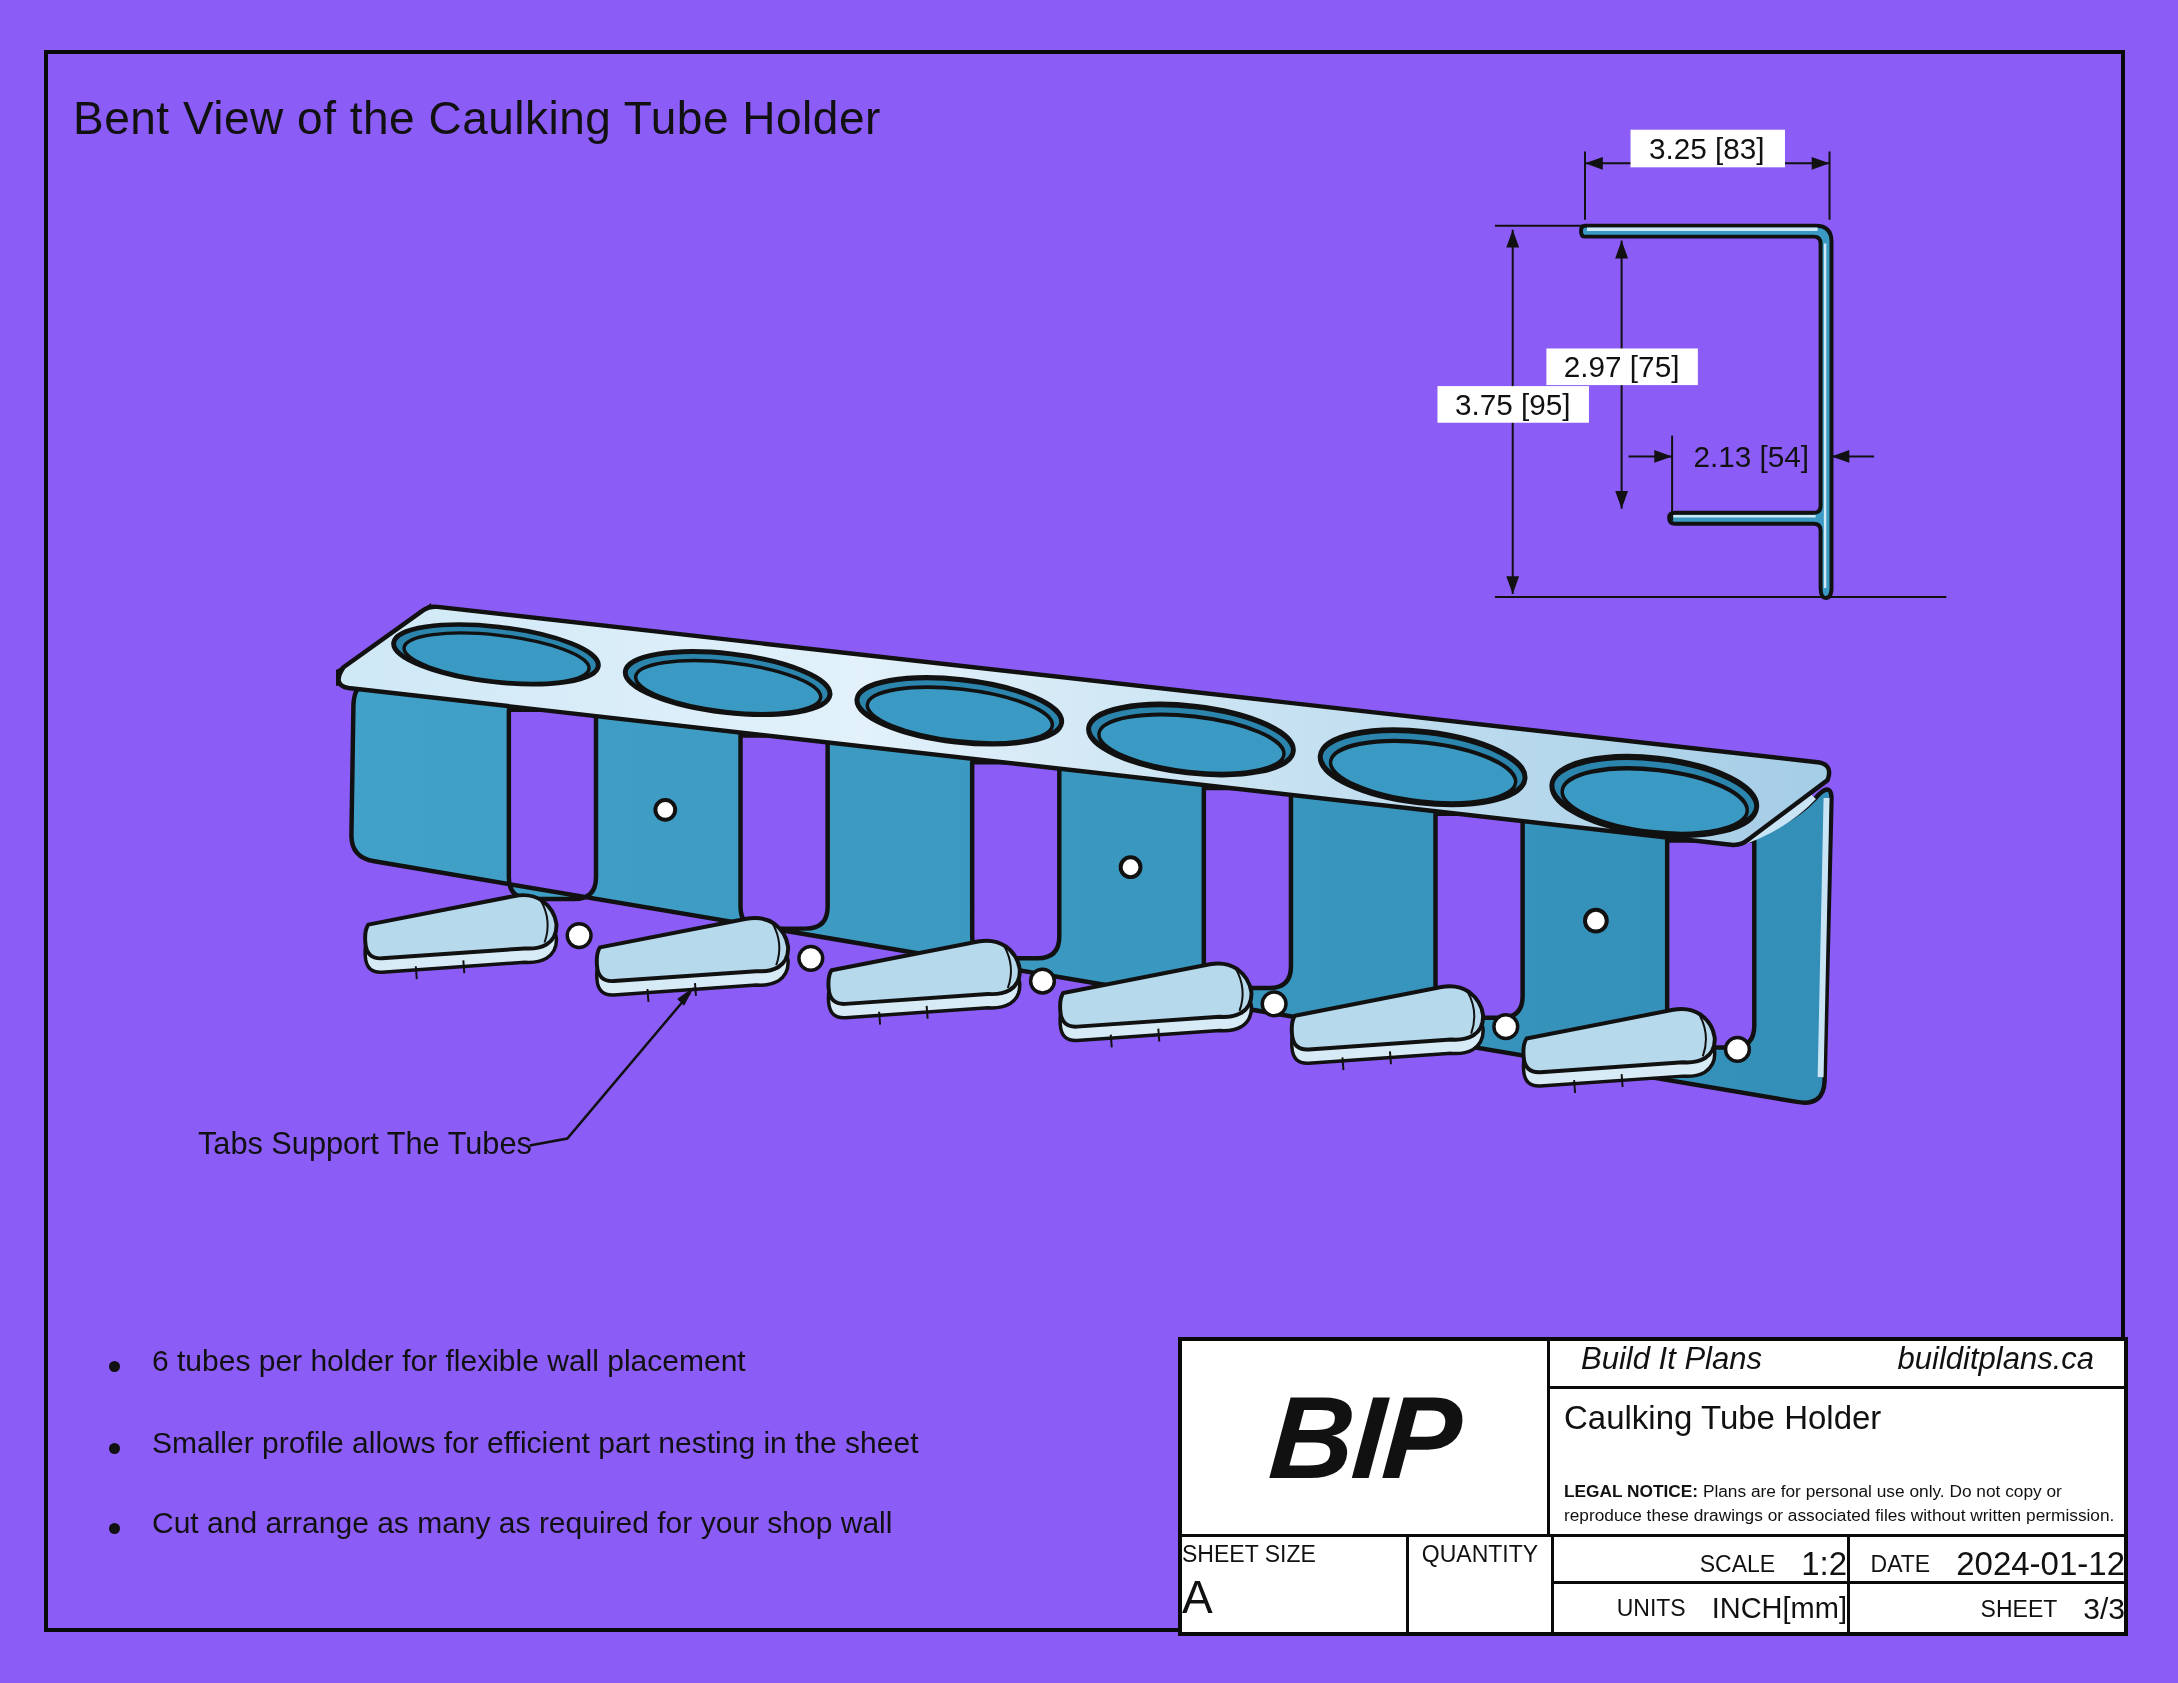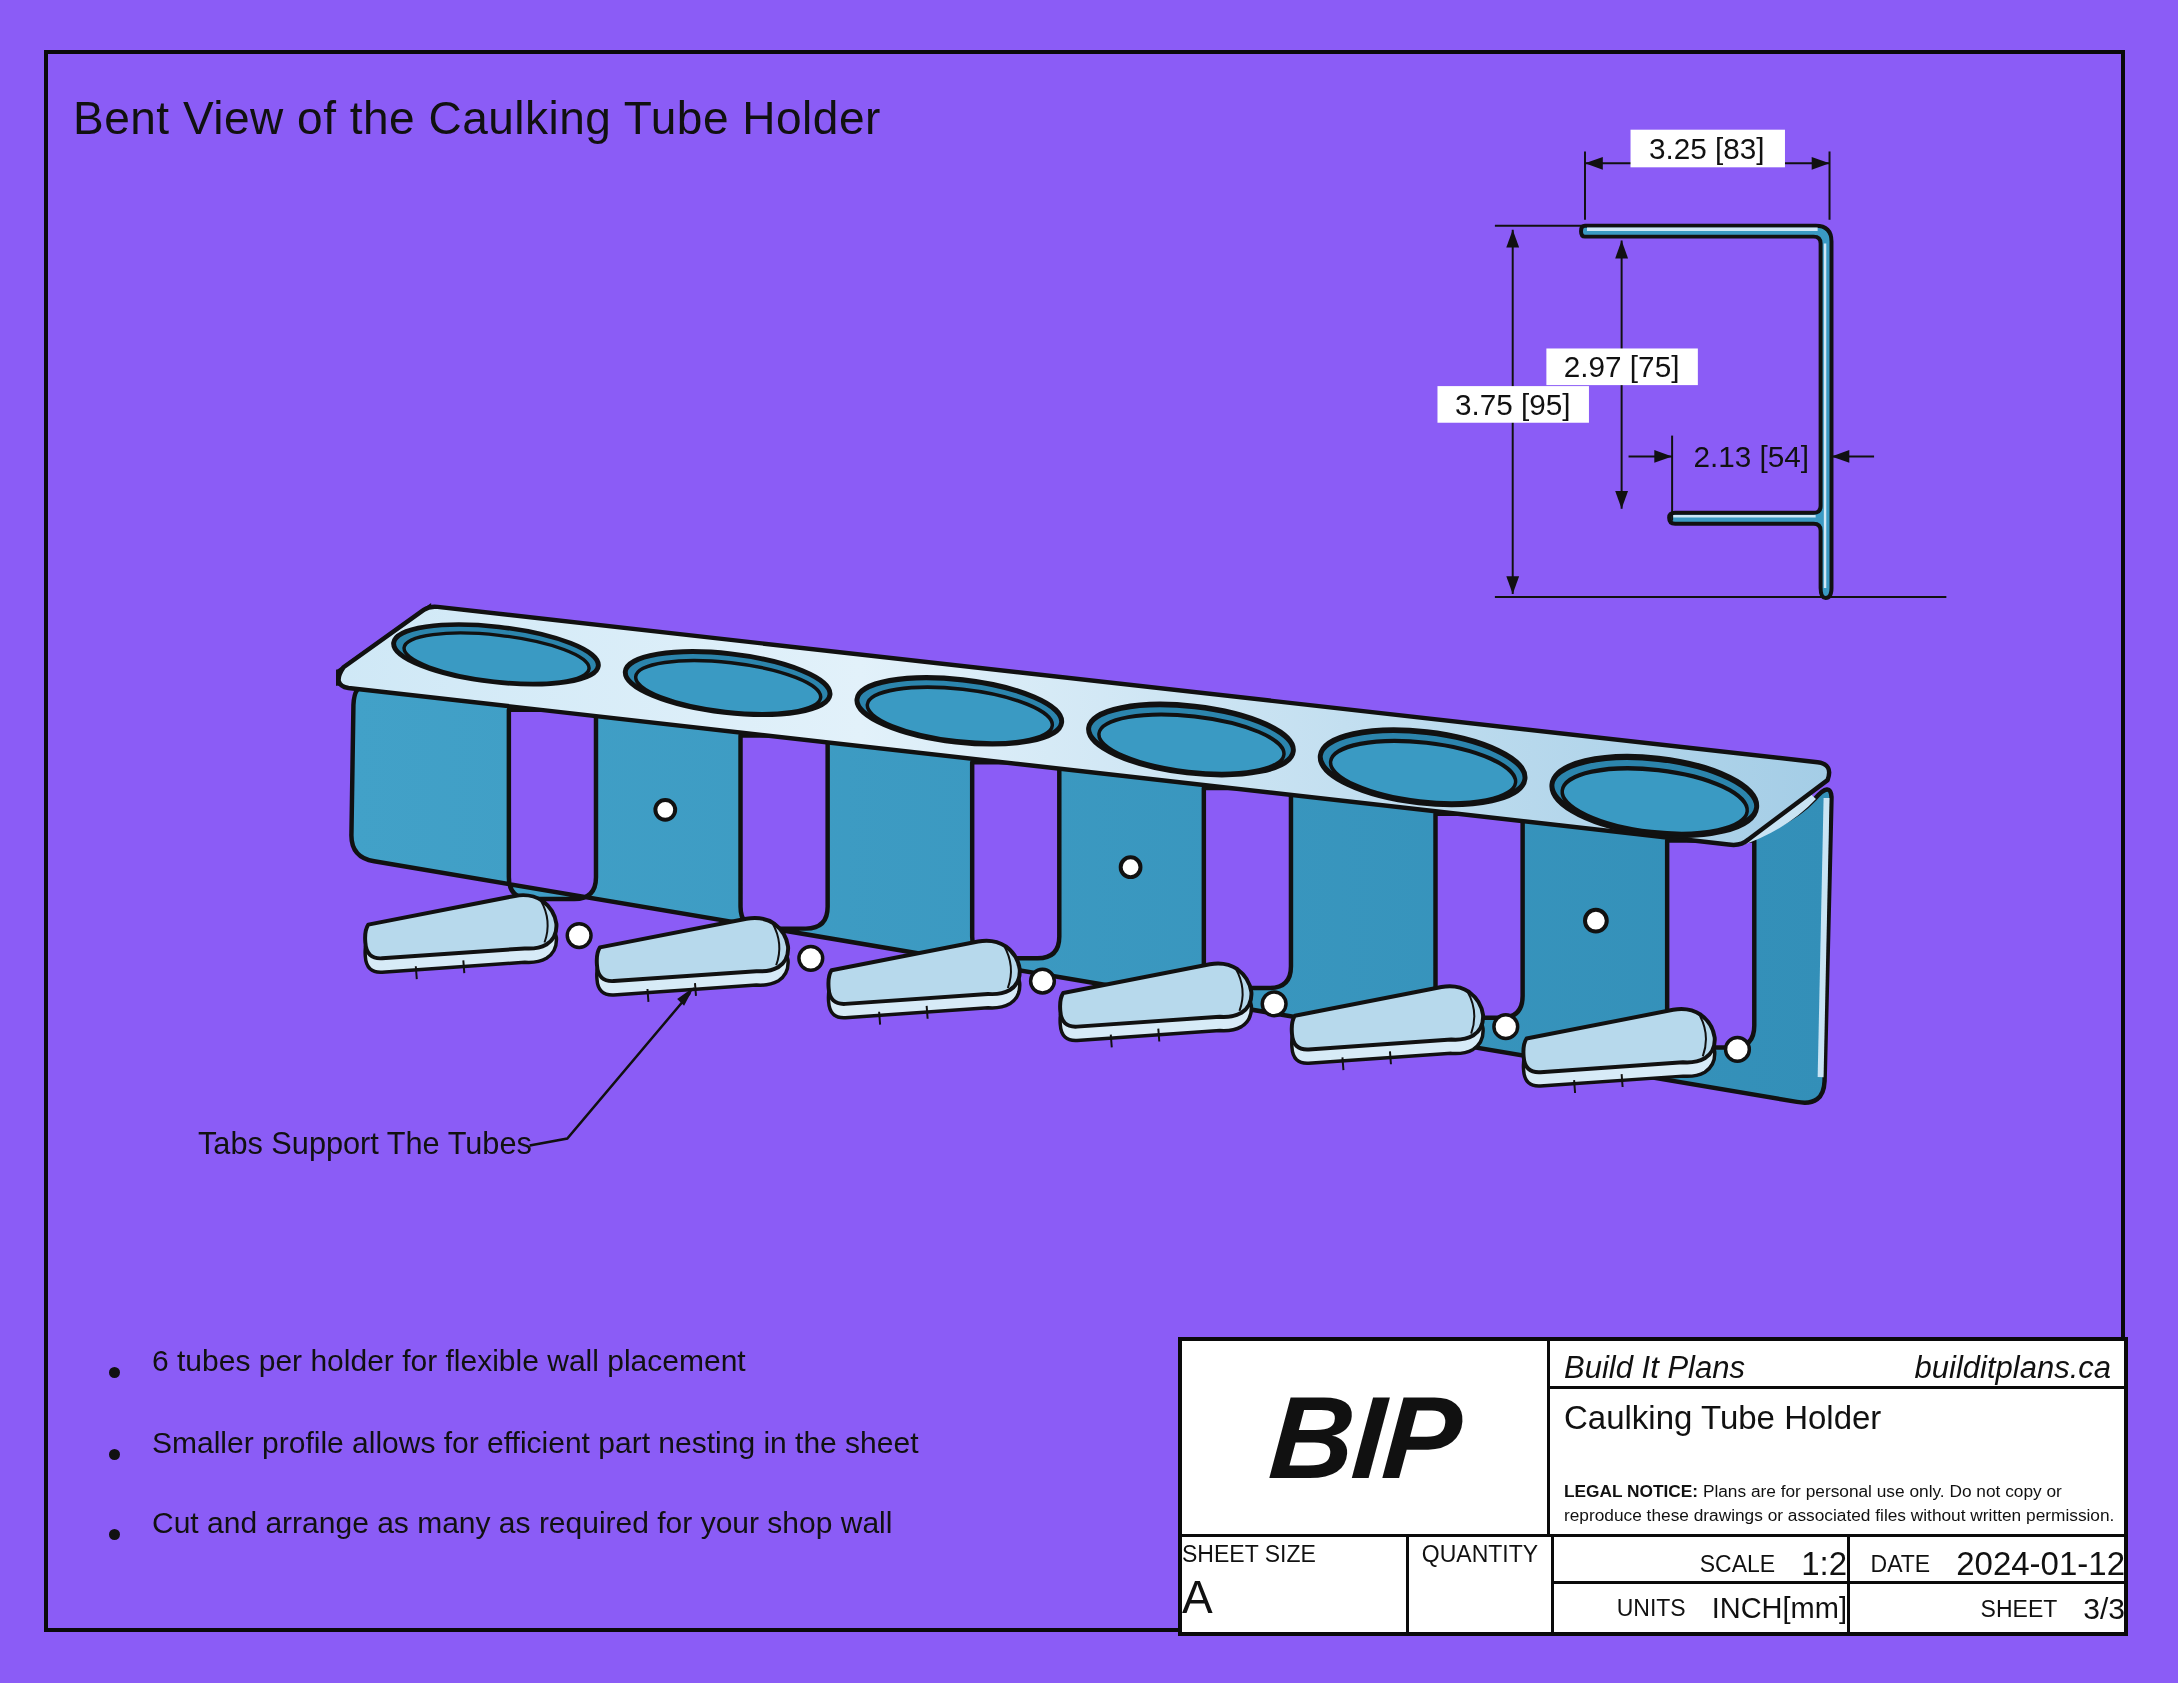--- a/index.html
+++ b/index.html
@@ -3,33 +3,33 @@
 <meta charset="utf-8">
 <style>
   html,body{margin:0;padding:0;background:#ffffff;}
   #sheet{position:relative;width:2178px;height:1683px;background:#8b5cf6;
          font-family:"Liberation Sans", sans-serif;color:#111;overflow:hidden;}
   #border-frame{position:absolute;left:44px;top:50px;width:2081px;height:1582px;
                 border:4px solid #0a0a0a;box-sizing:border-box;}
   #page-title{position:absolute;left:73px;top:91px;font-size:46px;letter-spacing:0.5px;}
   #drawing-svg{position:absolute;left:0;top:0;width:2178px;height:1683px;}
   
-  .note-row{position:absolute;left:109px;display:flex;align-items:flex-end;}
+  .note-row{position:absolute;left:109px;display:flex;align-items:center;}
   .note-bullet{width:11px;height:11px;border-radius:50%;background:#111;margin-top:11px;flex:none;}
   .note-text{margin-left:32px;font-size:30px;white-space:nowrap;}
   
   #title-block{position:absolute;left:1178px;top:1337px;width:950px;height:299px;
                border:4px solid #0a0a0a;box-sizing:border-box;background:#fff;}
   .tb-cell{position:absolute;box-sizing:border-box;}
   .b-r{border-right:3px solid #0a0a0a;}
   .b-b{border-bottom:3px solid #0a0a0a;}
   .b-t{border-top:3px solid #0a0a0a;}
   #tb-logo-cell{left:0;top:0;width:368px;height:193px;display:flex;align-items:center;justify-content:center;}
   #tb-logo{font-size:117px;font-weight:bold;font-style:italic;letter-spacing:-2px;transform:skewX(-4deg);}
-  #tb-brand-row{left:368px;top:0;width:575px;height:48px;display:flex;align-items:flex-end;justify-content:space-between;padding:0 14px;}
+  #tb-brand-row{left:368px;top:0;width:575px;height:48px;display:flex;align-items:flex-start;justify-content:space-between;padding:0 31px;}
   .tb-italic{font-style:italic;font-size:31px;}
   #tb-part-cell{left:368px;top:48px;width:575px;height:146px;padding:10px 14px;}
   #tb-part-title{font-size:33px;}
   #tb-legal{position:absolute;left:14px;bottom:8px;right:10px;font-size:17.3px;line-height:1.35;}
   #tb-legal b{font-weight:bold;}
   #tb-sheetsize{left:0;top:193px;width:227px;height:100px;}
   #tb-quantity{left:227px;top:193px;width:145px;height:100px;text-align:center;}
   #tb-scale{left:371px;top:193px;width:297px;height:50px;}
   #tb-units{left:371px;top:243px;width:297px;height:50px;}
   #tb-date{left:668px;top:193px;width:275px;height:50px;}

